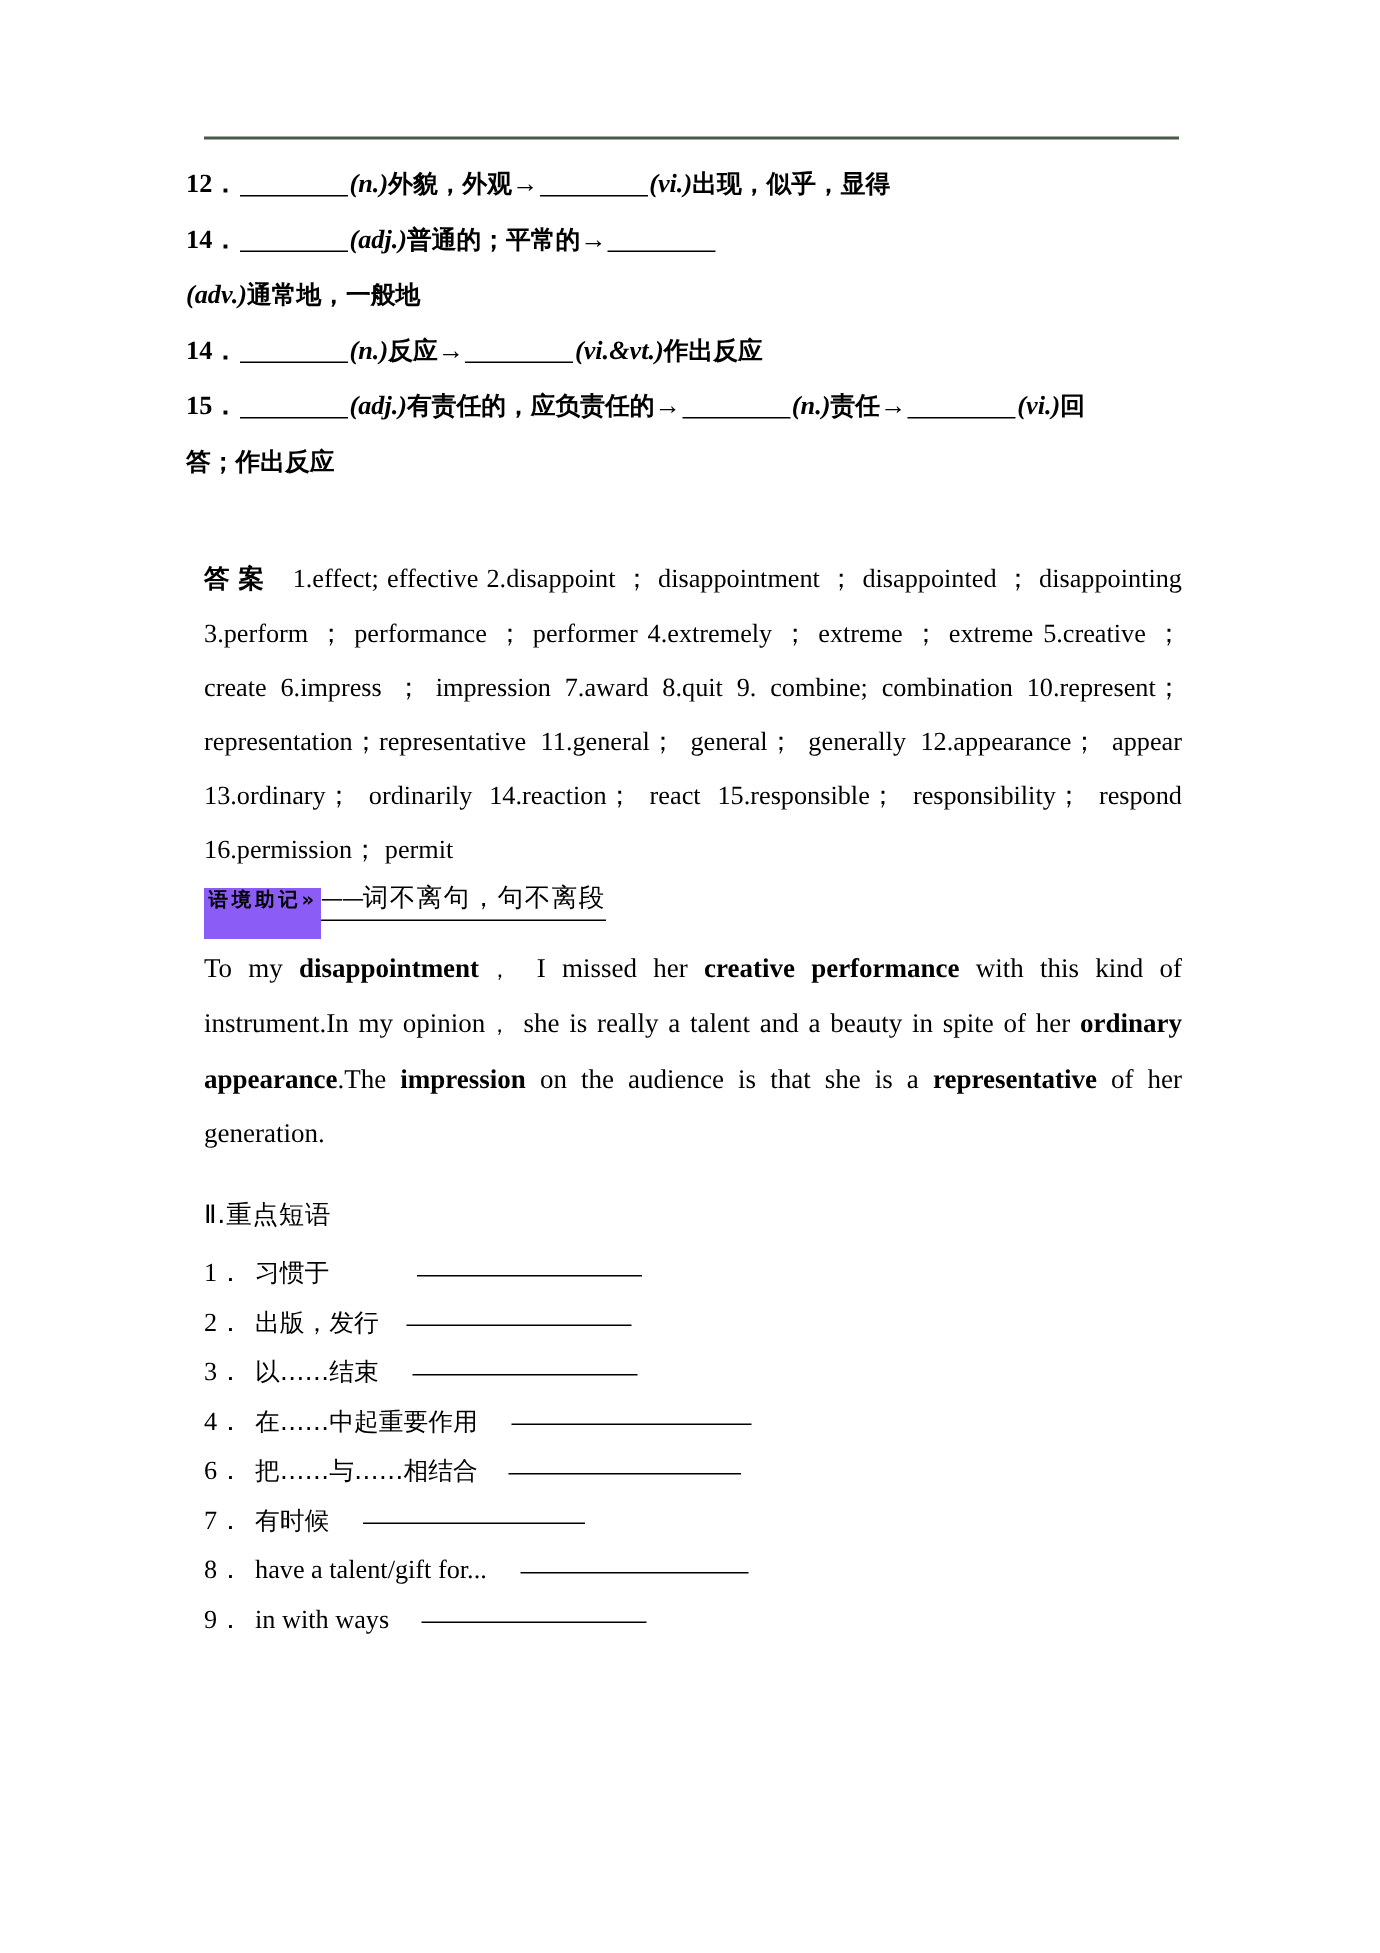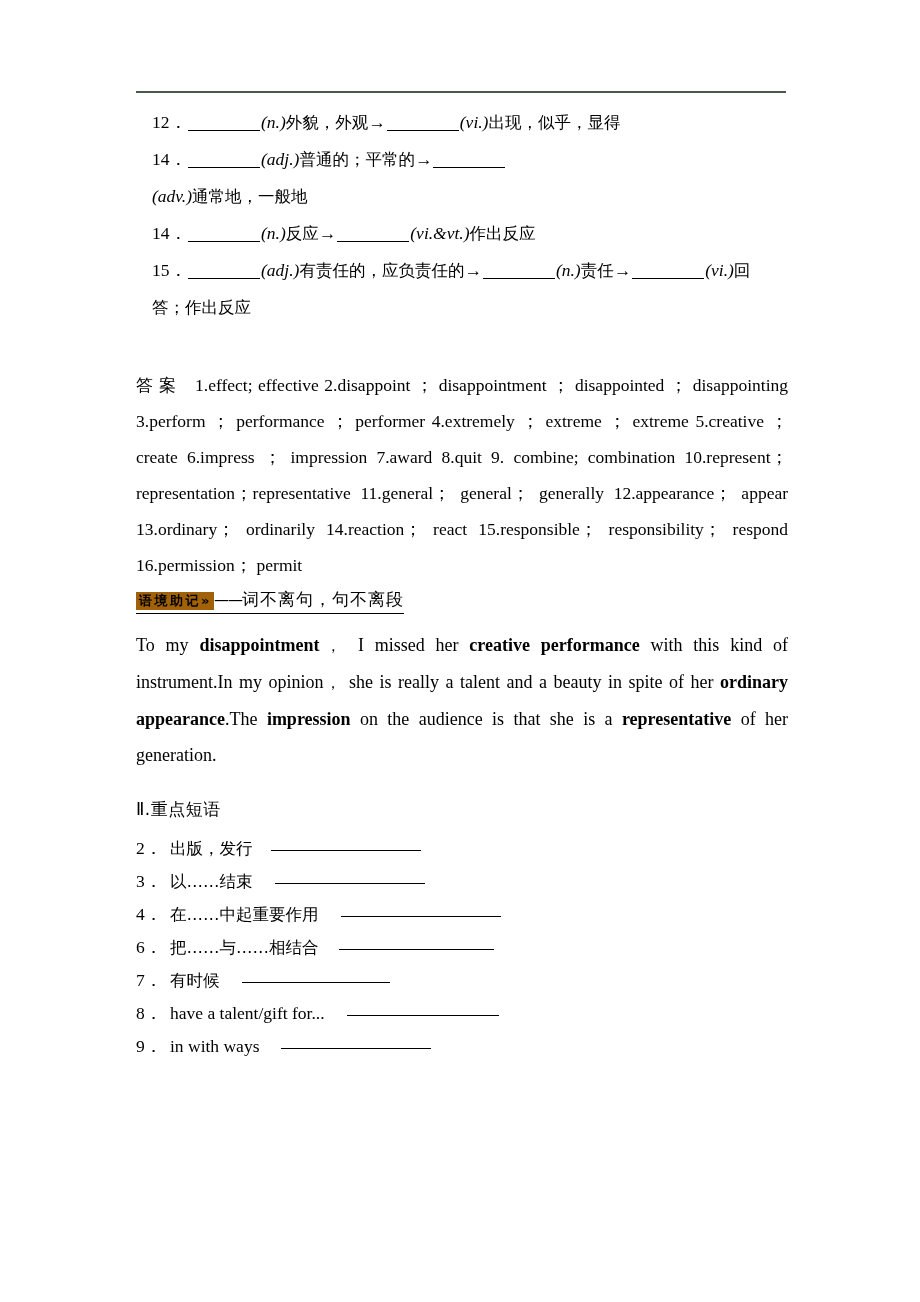--- a/index.html
+++ b/index.html
@@ -28,25 +28,26 @@
     left: 136px;
     top: 91px;
     width: 650px;
     height: 0;
     border-top: 2px solid #4a5a4a;
   }
 
   
   .deriv-list {
     position: absolute;
-    left: 152px;
+    left: 124px;
     top: 104px;
     width: 652px;
     font-size: 17.5px;
     line-height: 37px;
+    font-weight: bold;
   }
   .deriv-item {
     text-indent: 0;
     margin: 0;
     padding: 0;
     text-align: justify;
     text-justify: inter-ideograph;
   }
   .num {
     display: inline-block;
@@ -74,21 +75,21 @@
     position: absolute;
     left: 136px;
     top: 367px;
     width: 652px;
     font-size: 17.5px;
     line-height: 36px;
     text-align: justify;
   }
   .answers-label {
     font-family: "DejaVu Sans", "Liberation Sans", sans-serif;
-    font-weight: normal;
+    font-weight: bold;
     font-size: 17px;
     letter-spacing: 5px;
     margin-right: 13px;
   }
   .ans-body { }
 
   
   .ctx-heading {
     position: absolute;
     left: 136px;
@@ -97,22 +98,22 @@
     white-space: nowrap;
     border-bottom: 1.3px solid #000;
     padding-bottom: 1px;
     line-height: 22px;
   }
   .ctx-tag {
     font-family: "DejaVu Sans", "Liberation Sans", sans-serif;
     font-weight: bold;
     font-size: 13px;
     letter-spacing: 2.5px;
-    background: #a16207;
-    padding: 1px 2px 2px 3px;
+    background: #8b5cf6;
+    padding: 1px 2px 18px 3px;
   }
   .ctx-dash {
     font-family: "DejaVu Sans", "Liberation Sans", sans-serif;
     font-size: 15px;
     letter-spacing: -1px;
   }
   .ctx-sub {
     font-family: "DejaVu Sans", "Liberation Sans", sans-serif;
     font-size: 17px;
     letter-spacing: 1px;
@@ -190,20 +191,21 @@
 
   <div class="ctx-heading">
     <span class="ctx-tag">语境助记»</span><span class="ctx-dash">——</span><span class="ctx-sub">词不离句，句不离段</span>
   </div>
 
   <div class="para" id="para"><span>To my </span><b>disappointment</b><span class="cm">，</span><span> I missed her </span><b>creative performance</b><span> with this kind of instrument.In my opinion</span><span class="cm">，</span><span> she is really a talent and a beauty in spite of her </span><b>ordinary appearance</b><span>.The </span><b>impression</b><span> on the audience is that she is a </span><b>representative</b><span> of her generation.</span></div>
 
   <div class="sec2-title">Ⅱ.重点短语</div>
 
   <div class="phrase-list" id="phrase-list">
+      <div class="phrase-row"><span class="p-num">1．</span><span class="p-text cn">习惯于</span><span style="display: inline-block; width: 58px;"></span><span class="p-blank" style="width: 150px;"></span></div>
       <div class="phrase-row"><span class="p-num">2．</span><span class="p-text cn">出版，发行</span><span style="display: inline-block; width: 18px;"></span><span class="p-blank" style="width: 150px;"></span></div>
       <div class="phrase-row"><span class="p-num">3．</span><span class="p-text cn">以……结束</span><span style="display: inline-block; width: 22px;"></span><span class="p-blank" style="width: 150px;"></span></div>
       <div class="phrase-row"><span class="p-num">4．</span><span class="p-text cn">在……中起重要作用</span><span style="display: inline-block; width: 22px;"></span><span class="p-blank" style="width: 160px;"></span></div>
       <div class="phrase-row"><span class="p-num">6．</span><span class="p-text cn">把……与……相结合</span><span style="display: inline-block; width: 20px;"></span><span class="p-blank" style="width: 155px;"></span></div>
       <div class="phrase-row"><span class="p-num">7．</span><span class="p-text cn">有时候</span><span style="display: inline-block; width: 22px;"></span><span class="p-blank" style="width: 148px;"></span></div>
       <div class="phrase-row"><span class="p-num">8．</span><span class="p-text">have a talent/gift for...</span><span style="display: inline-block; width: 22px;"></span><span class="p-blank" style="width: 152px;"></span></div>
       <div class="phrase-row"><span class="p-num">9．</span><span class="p-text">in with ways</span><span style="display: inline-block; width: 22px;"></span><span class="p-blank" style="width: 150px;"></span></div>
     </div>
 
 </div>

